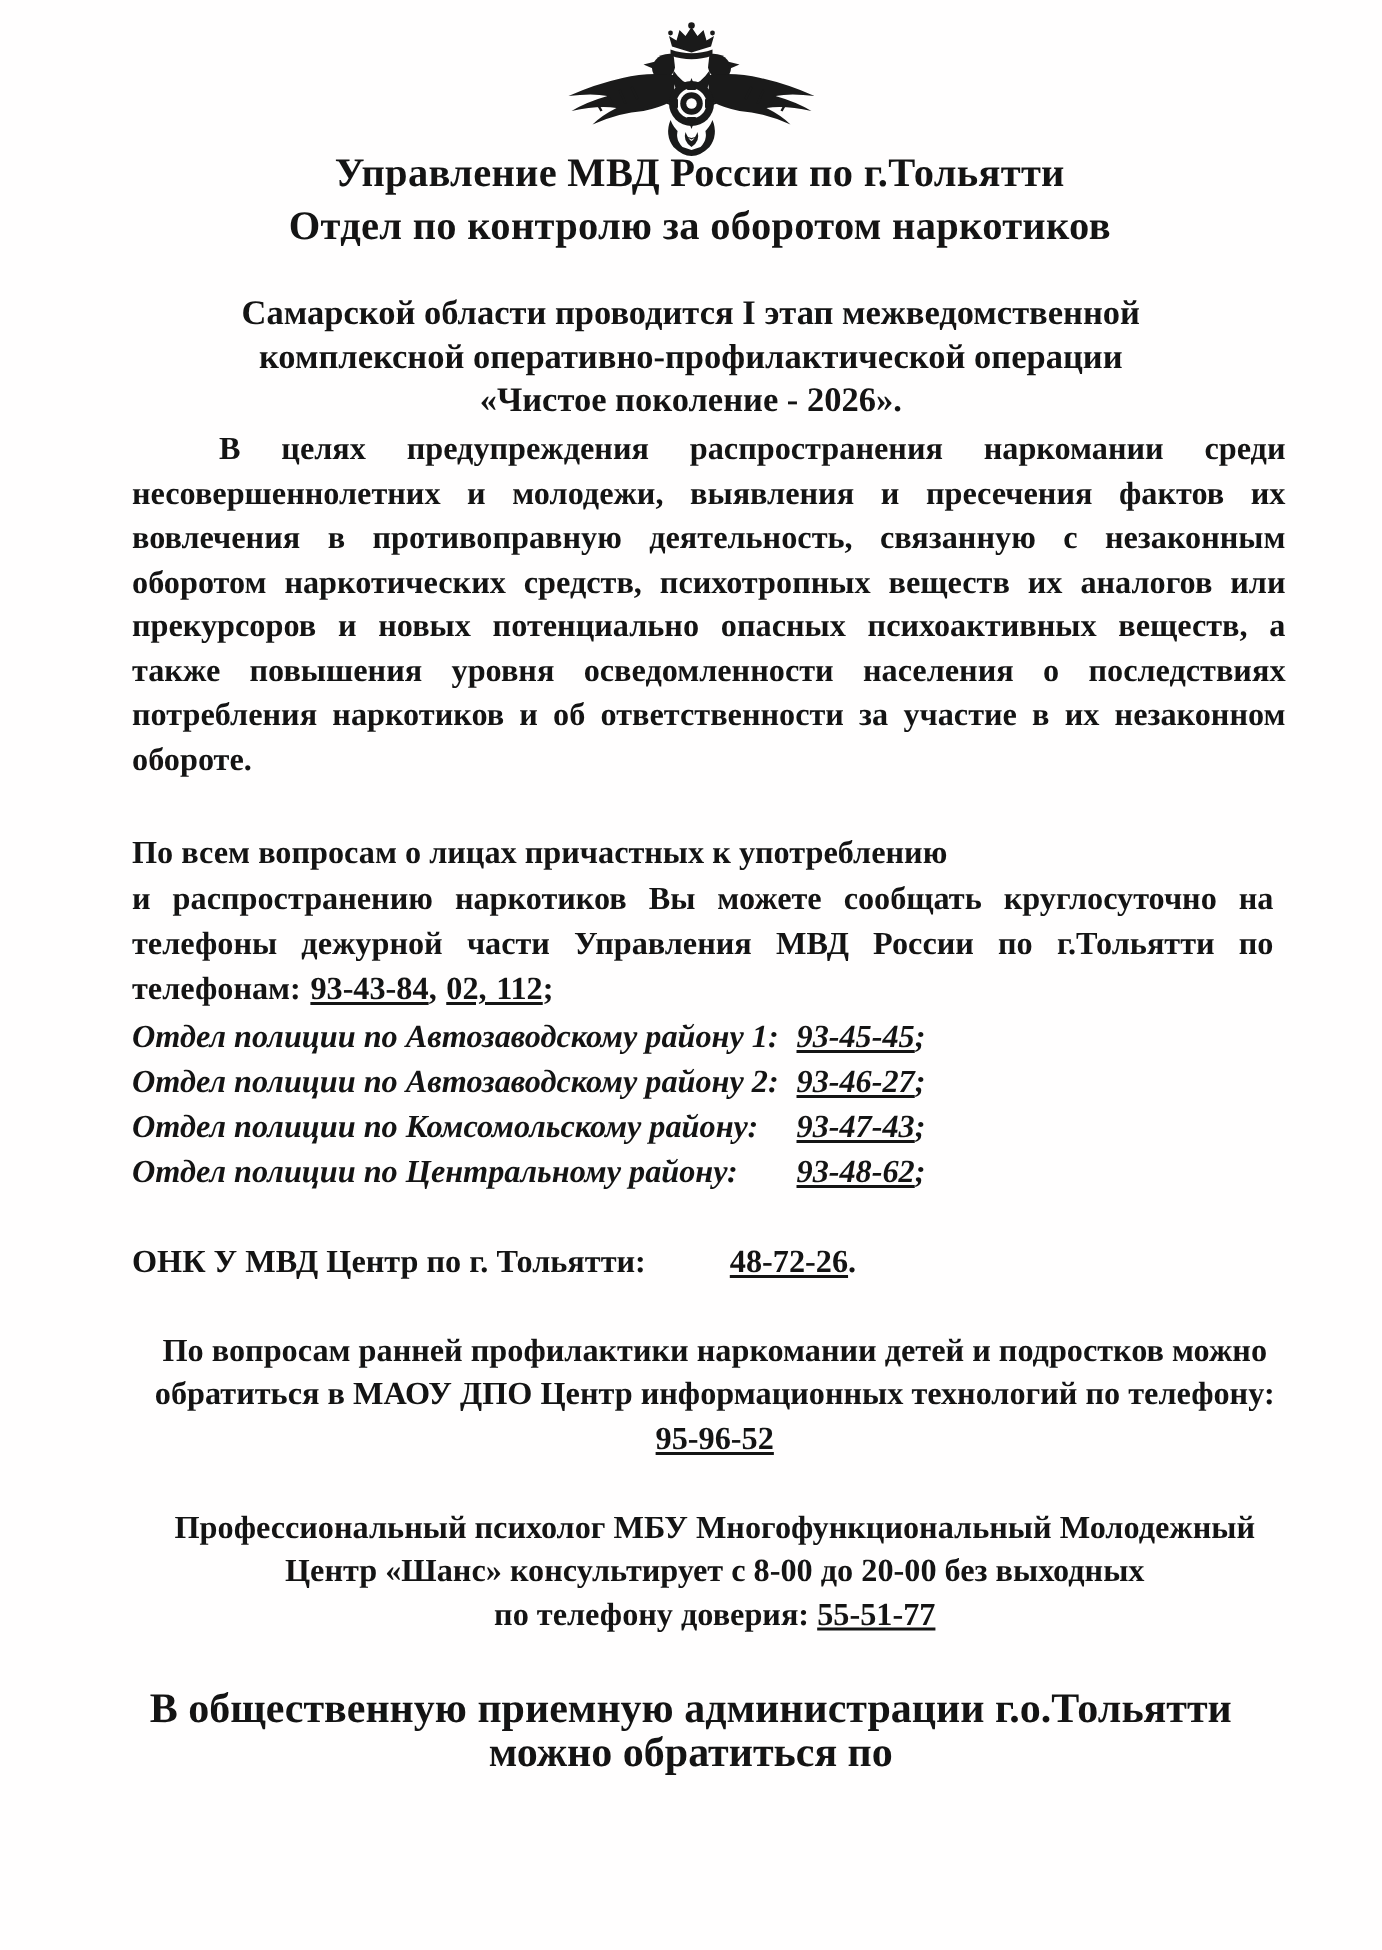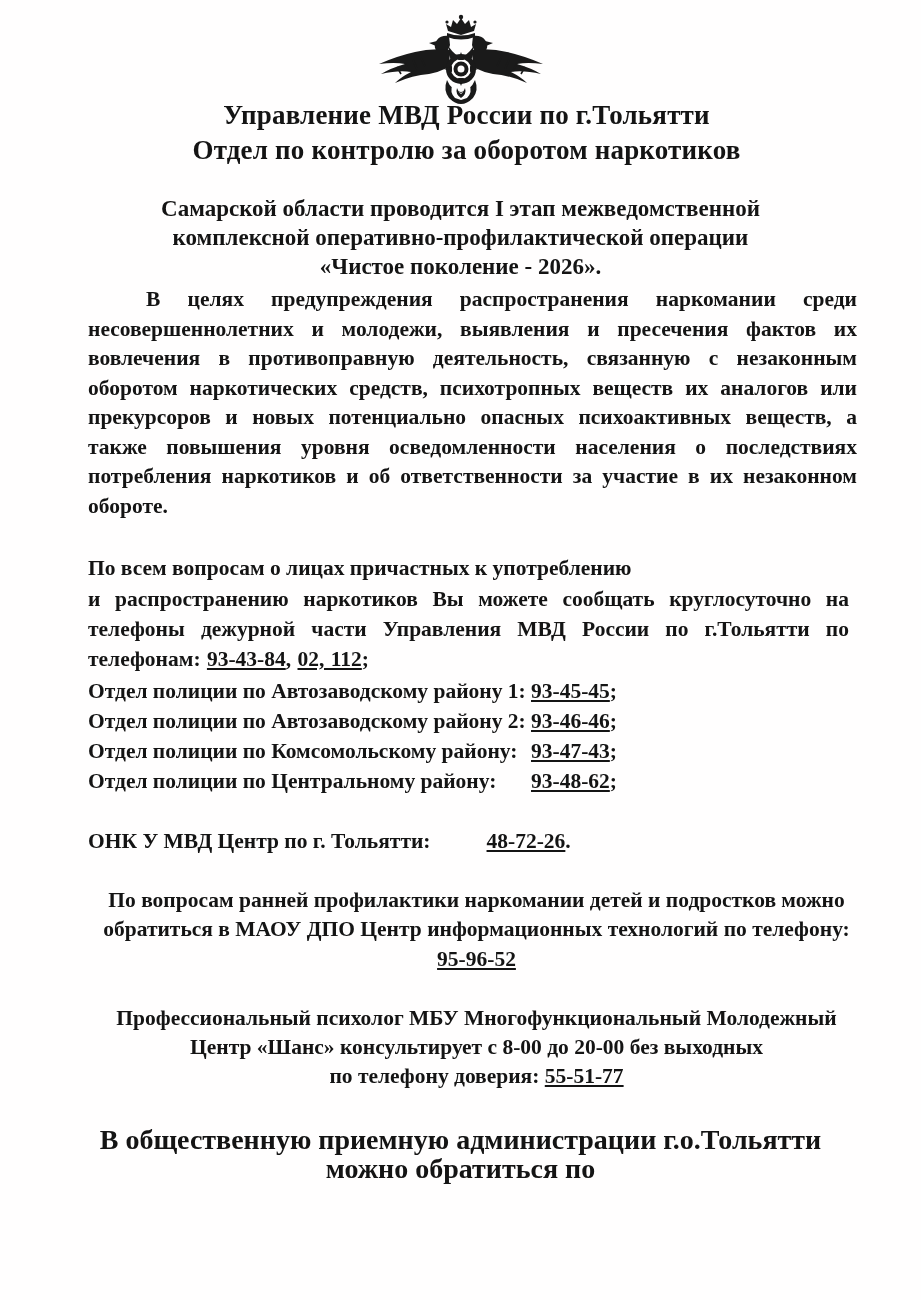--- a/index.html
+++ b/index.html
@@ -80,20 +80,21 @@
   .contact-par .first-line {
     display: block;
     text-align: center;
     word-spacing: normal;
     margin-bottom: 1px;
   }
 
   
   .dept-list {
     margin: 2px 0 0 88px;
+    font-style: italic;
   }
   .dept-row {
     font-weight: bold;
     font-size: 21.5px;
     line-height: 30px;
     white-space: nowrap;
   }
   .dept-row .dept-label { display: inline-block; }
   .dept-row .dept-phone { display: inline-block; }
 
@@ -194,21 +195,21 @@
   <div class="contact-par">
     <span class="first-line">По всем вопросам о лицах причастных к употреблению</span><span>и распространению наркотиков Вы можете сообщать круглосуточно на телефоны дежурной части Управления МВД России по г.Тольятти по телефонам:</span>
     <span class="u nowrap">93-43-84</span><span>, </span><span class="u nowrap">02, 112</span><span>;</span>
   </div>
 
   <div class="dept-list">
     <div class="dept-row">
       <span class="dept-label" style="width:443px">Отдел полиции по Автозаводскому району 1:</span><span class="dept-phone u">93-45-45</span><span>;</span>
     </div>
     <div class="dept-row">
-      <span class="dept-label" style="width:443px">Отдел полиции по Автозаводскому району 2:</span><span class="dept-phone u">93-46-46</span><span>;</span>
+      <span class="dept-label" style="width:443px">Отдел полиции по Автозаводскому району 2:</span><span class="dept-phone u">93-46-27</span><span>;</span>
     </div>
     <div class="dept-row">
       <span class="dept-label" style="width:443px">Отдел полиции по Комсомольскому району:</span><span class="dept-phone u">93-47-43</span><span>;</span>
     </div>
     <div class="dept-row">
       <span class="dept-label" style="width:443px">Отдел полиции по Центральному району:</span><span class="dept-phone u">93-48-62</span><span>;</span>
     </div>
   </div>
 
   <div class="onk-row">

